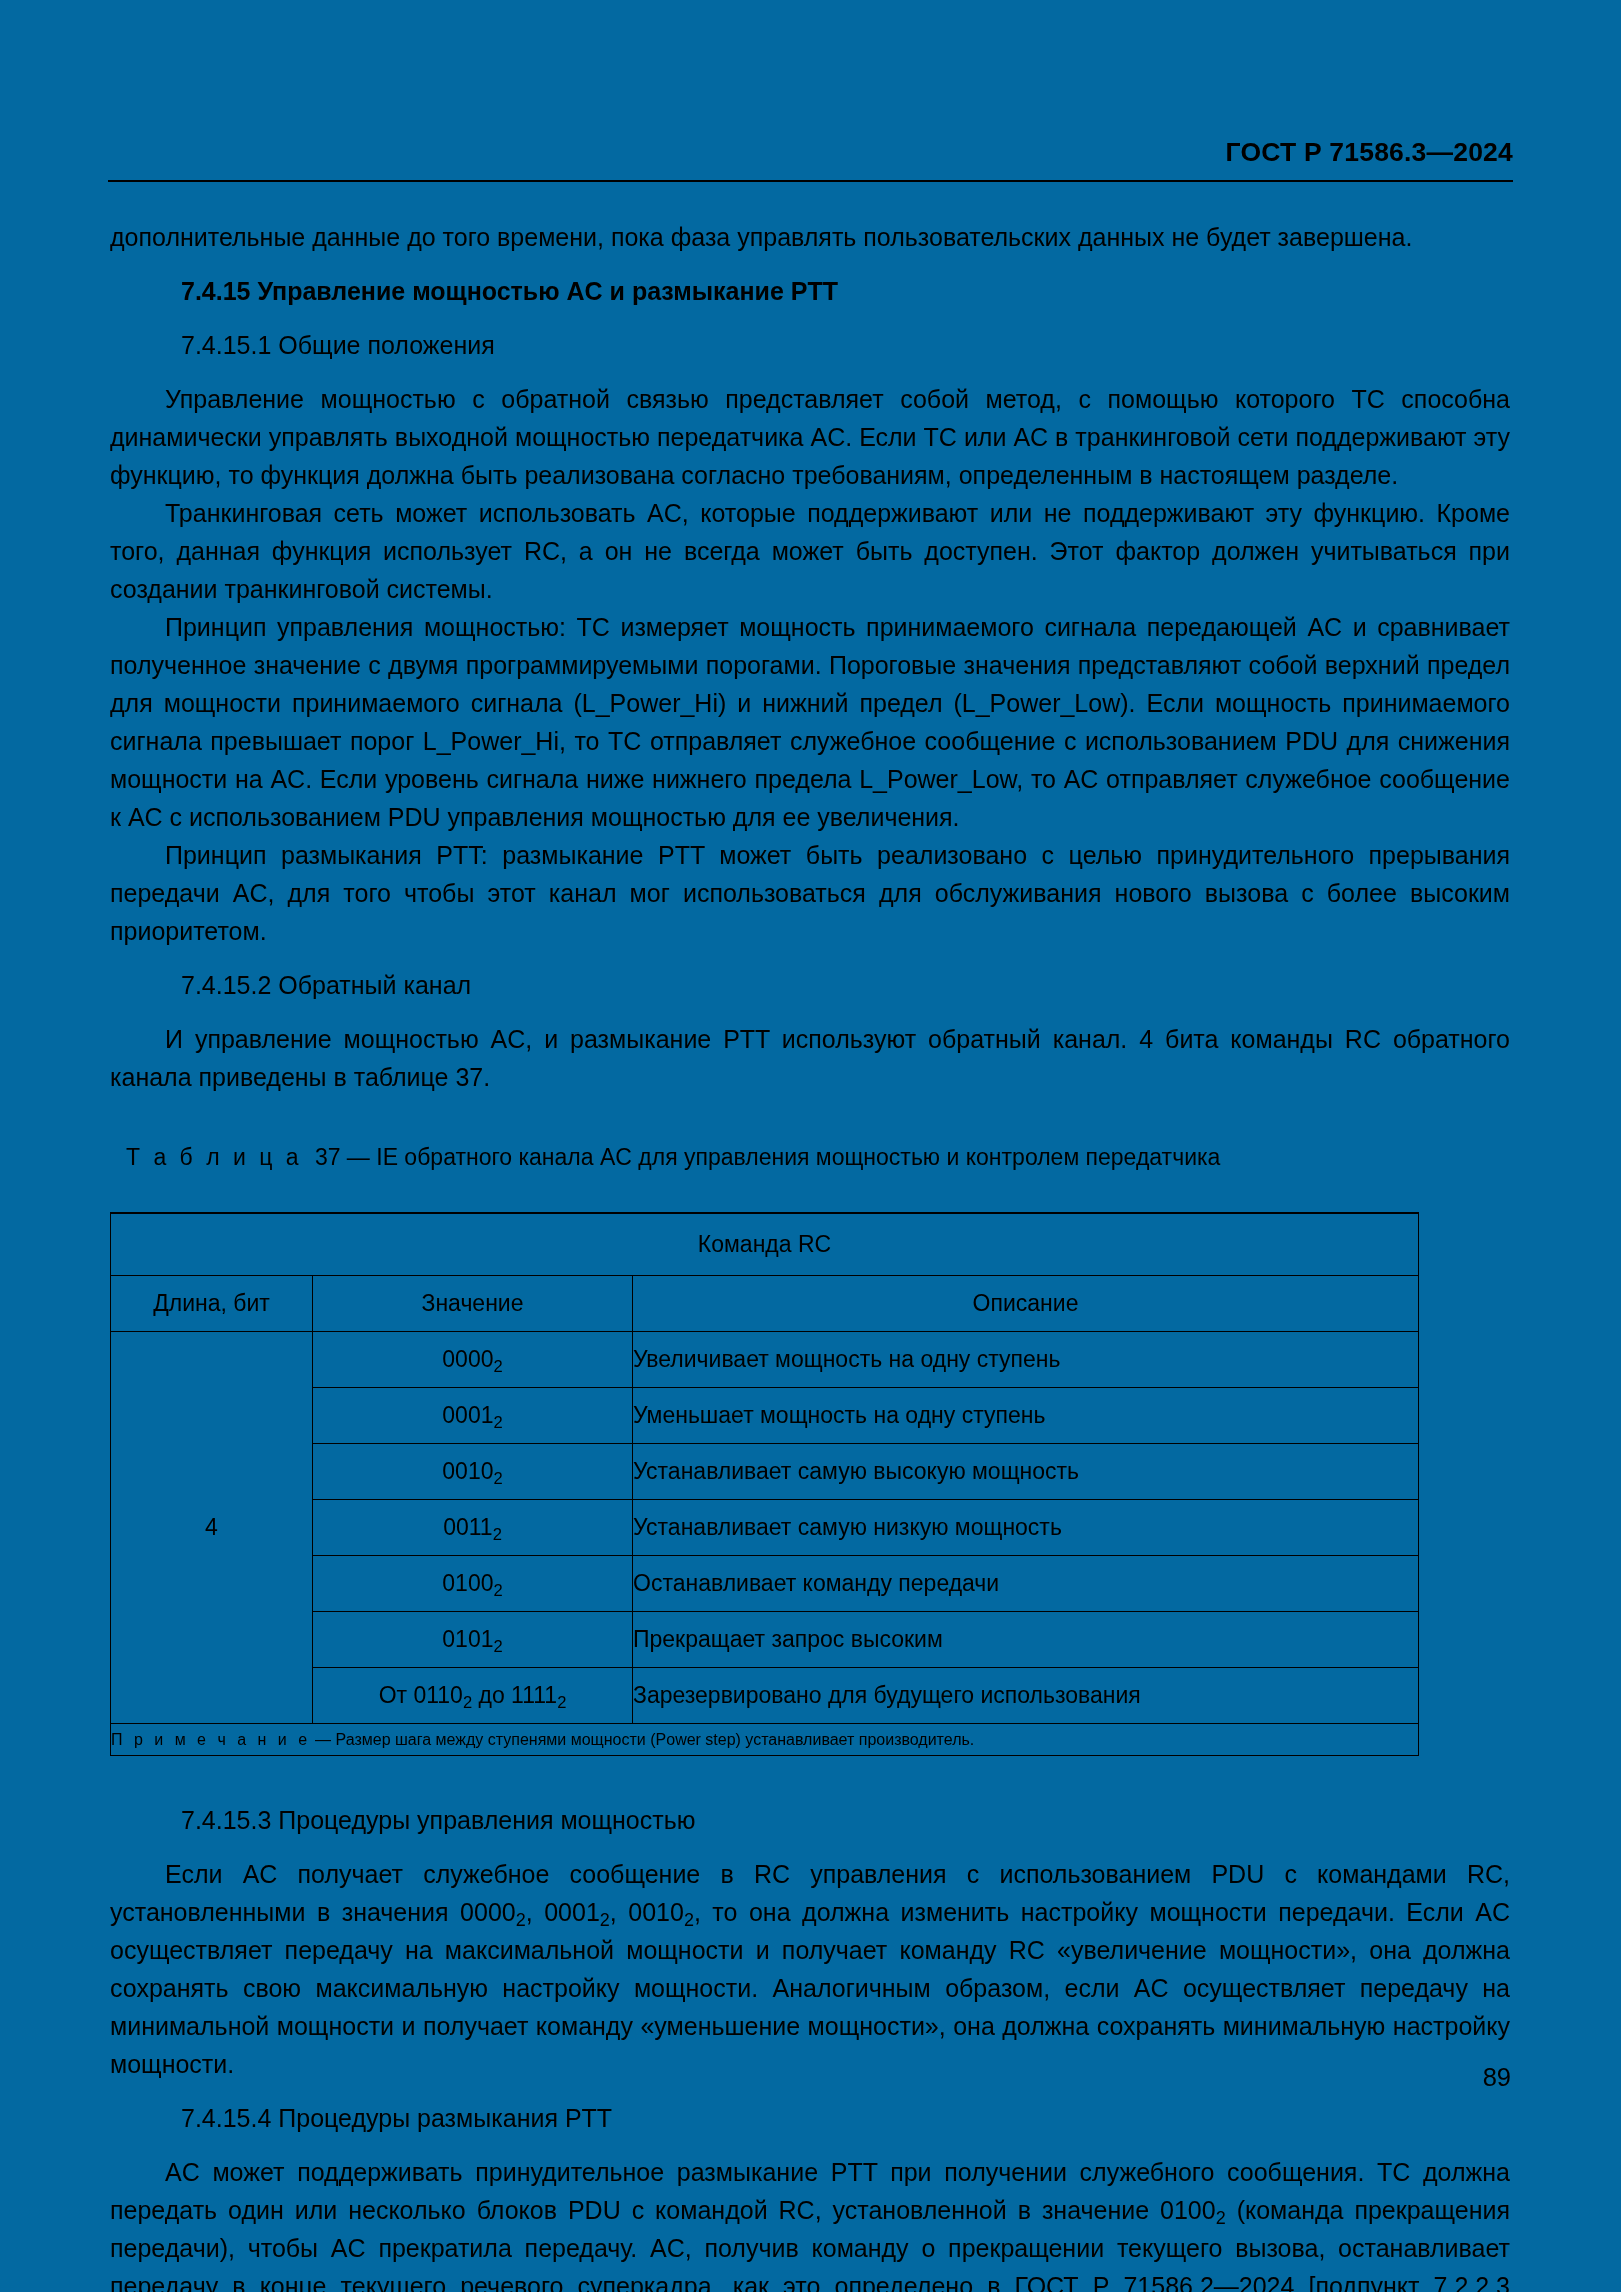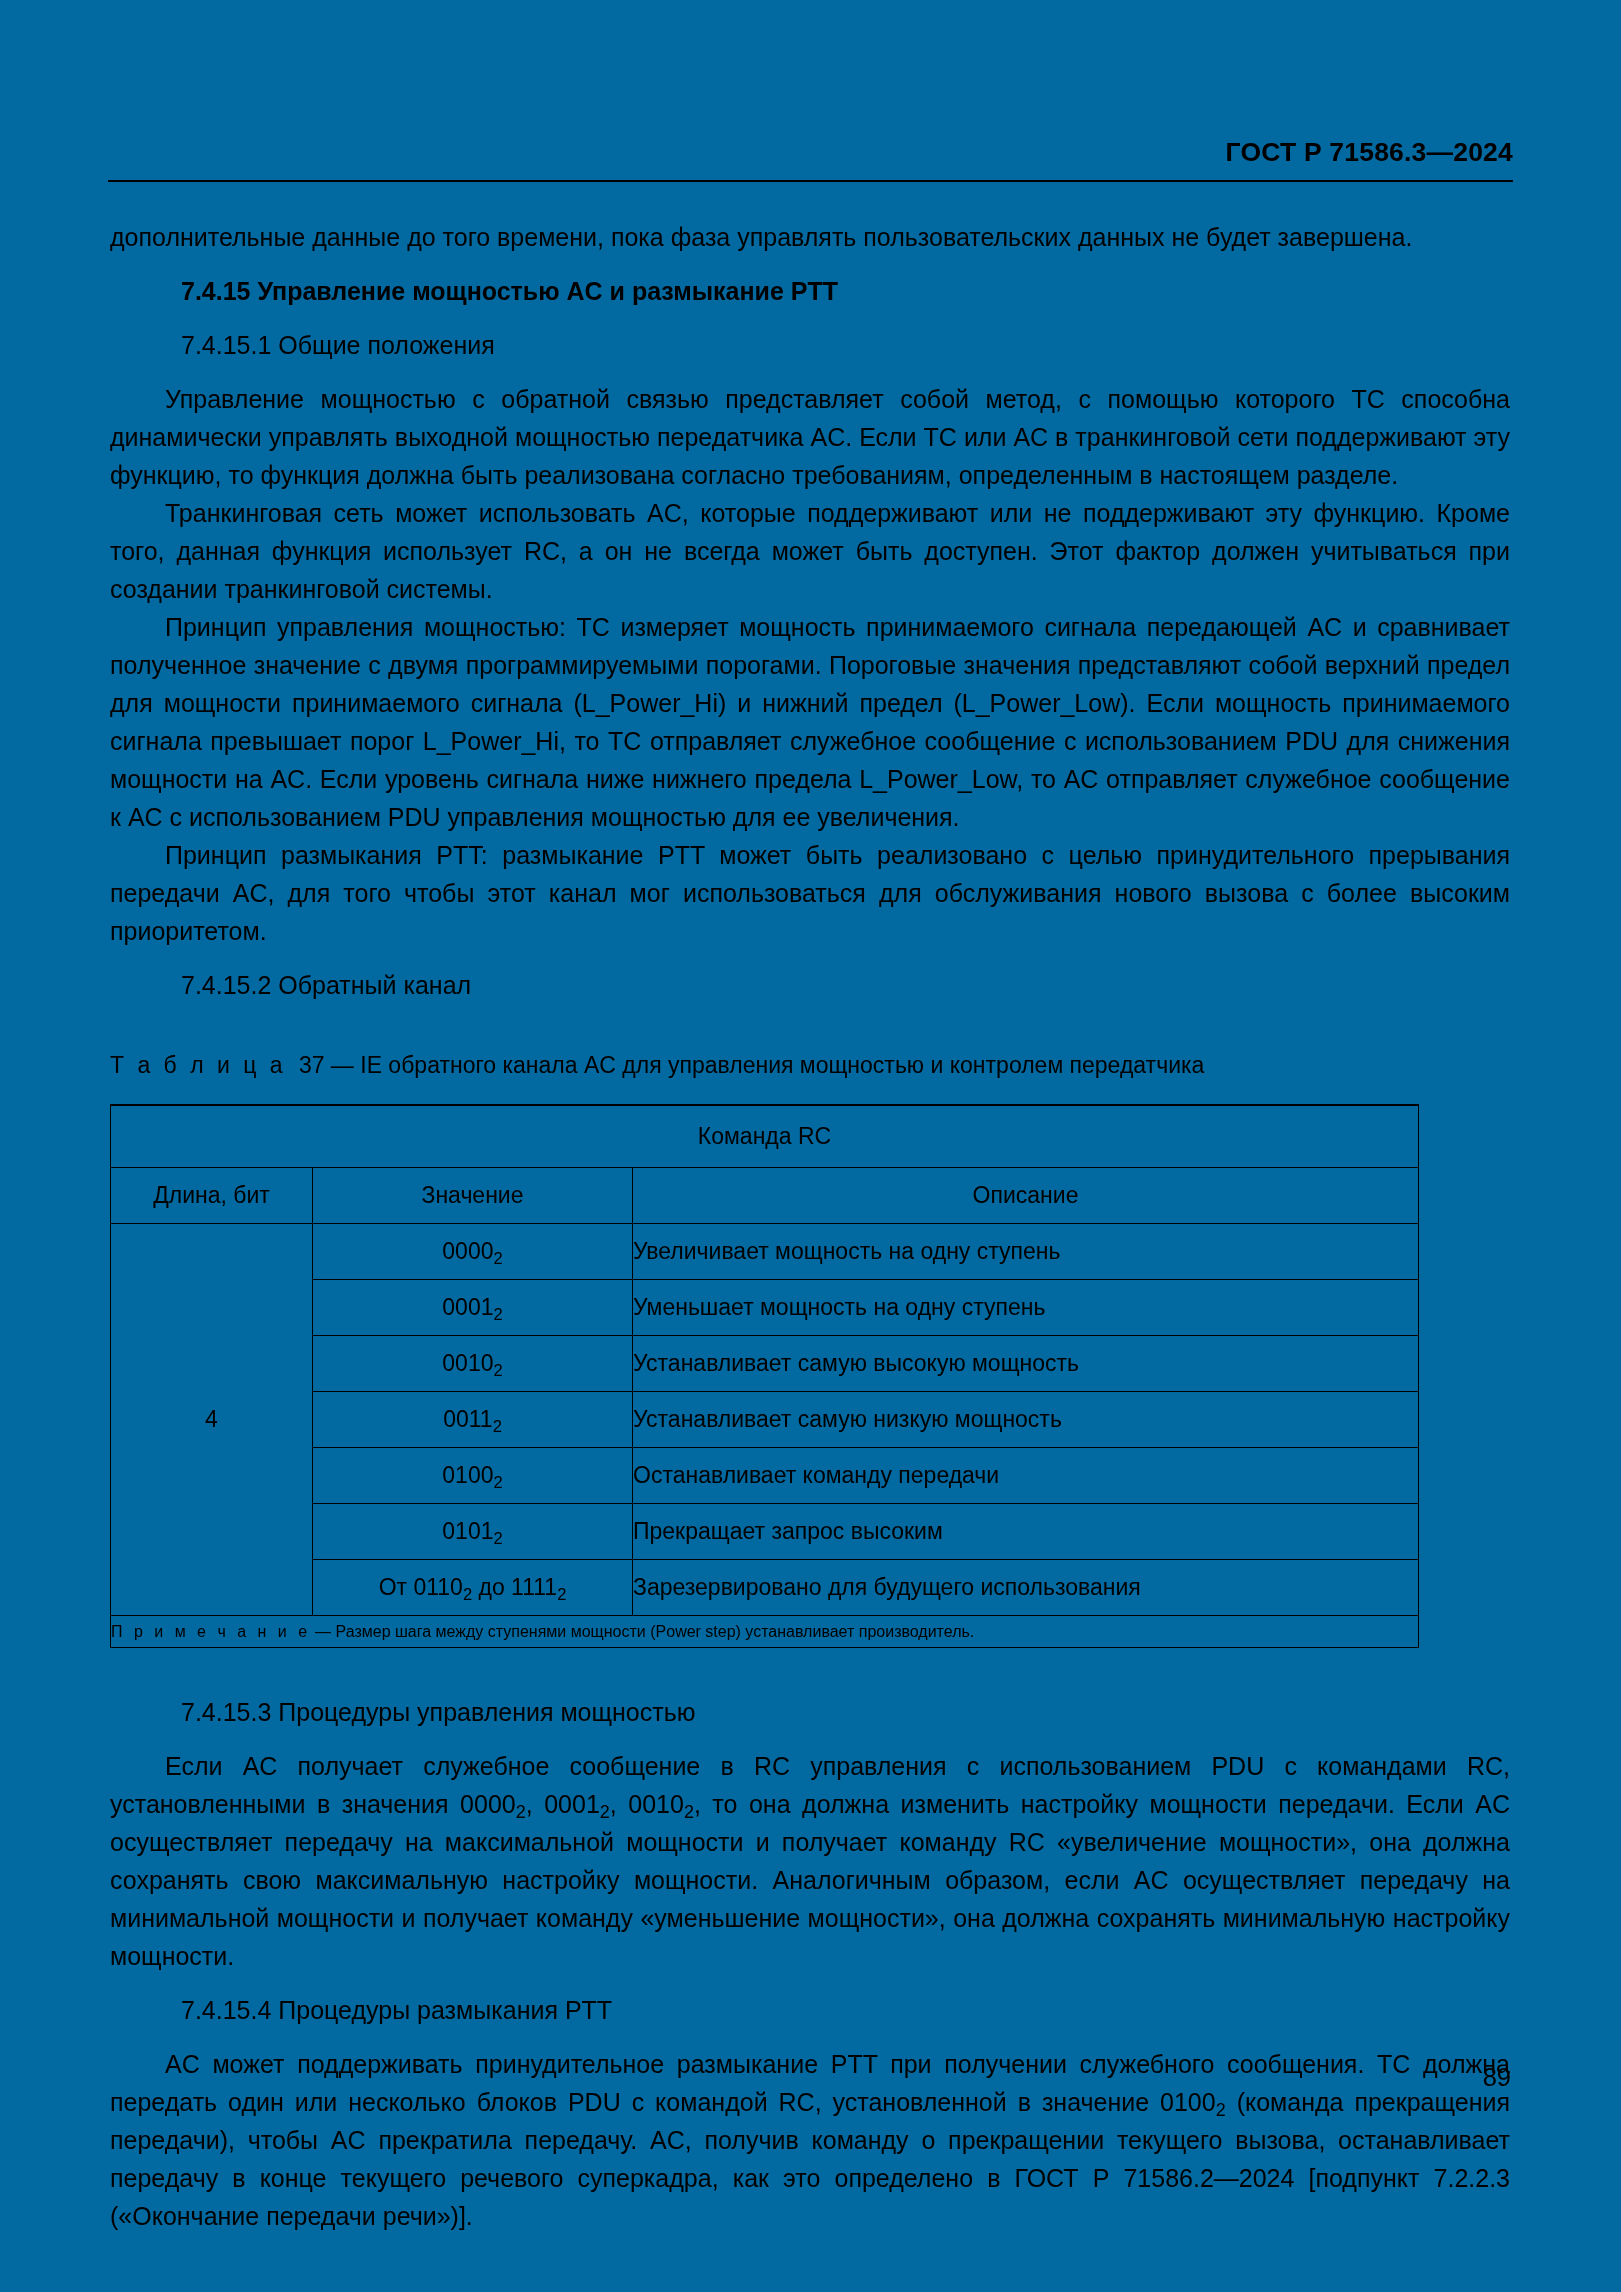--- a/index.html
+++ b/index.html
@@ -75,21 +75,21 @@
     font-weight: bold;
   }
   sub {
     font-size: 0.72em;
     vertical-align: -0.3em;
     line-height: 0;
   }
 
   
   .table-caption {
-    margin: 0;
+    margin: 16px;
     font-size: 23px;
     line-height: 33px;
   }
   .table-caption .spaced {
     letter-spacing: 3.5px;
   }
 
   table.gost {
     border-collapse: collapse;
     width: 1308px;
@@ -167,20 +167,21 @@
     <p class="para indent">Управление мощностью с обратной связью представляет собой метод, с помощью которого ТС способна динамически управлять выходной мощностью передатчика AC. Если ТС или AC в транкин­говой сети поддерживают эту функцию, то функция должна быть реализована согласно требованиям, определенным в настоящем разделе.</p>
 
     <p class="para indent">Транкинговая сеть может использовать AC, которые поддерживают или не поддерживают эту функцию. Кроме того, данная функция использует RC, а он не всегда может быть доступен. Этот фактор должен учитываться при создании транкинговой системы.</p>
 
     <p class="para indent">Принцип управления мощностью: ТС измеряет мощность принимаемого сигнала передающей AC и сравнивает полученное значение с двумя программируемыми порогами. Пороговые значения пред­ставляют собой верхний предел для мощности принимаемого сигнала (L_Power_Hi) и нижний предел (L_Power_Low). Если мощность принимаемого сигнала превышает порог L_Power_Hi, то ТС отправляет служебное сообщение с использованием PDU для снижения мощности на AC. Если уровень сигнала ниже нижнего предела L_Power_Low, то AC отправляет служебное сообщение к AC с использованием PDU управления мощностью для ее увеличения.</p>
 
     <p class="para indent">Принцип размыкания PTT: размыкание PTT может быть реализовано с целью принудительного прерывания передачи AC, для того чтобы этот канал мог использоваться для обслуживания нового вы­зова с более высоким приоритетом.</p>
 
     <p class="head">7.4.15.2 Обратный канал</p>
 
+    <p class="para indent">И управление мощностью AC, и размыкание PTT используют обратный канал. 4 бита команды RC обратного канала приведены в таблице 37.</p>
 
     <div style="height:29px"></div>
 
     <p class="table-caption">
       <span class="spaced">Т а б л и ц а</span><span class="sp">&nbsp;&nbsp;</span><span>37</span>&nbsp;<span>—</span>&nbsp;<span>IE обратного канала AC для управления мощностью и контролем передатчика</span>
     </p>
 
     <div style="height:21.6px"></div>
 
     <div class="tbl-wrap">

